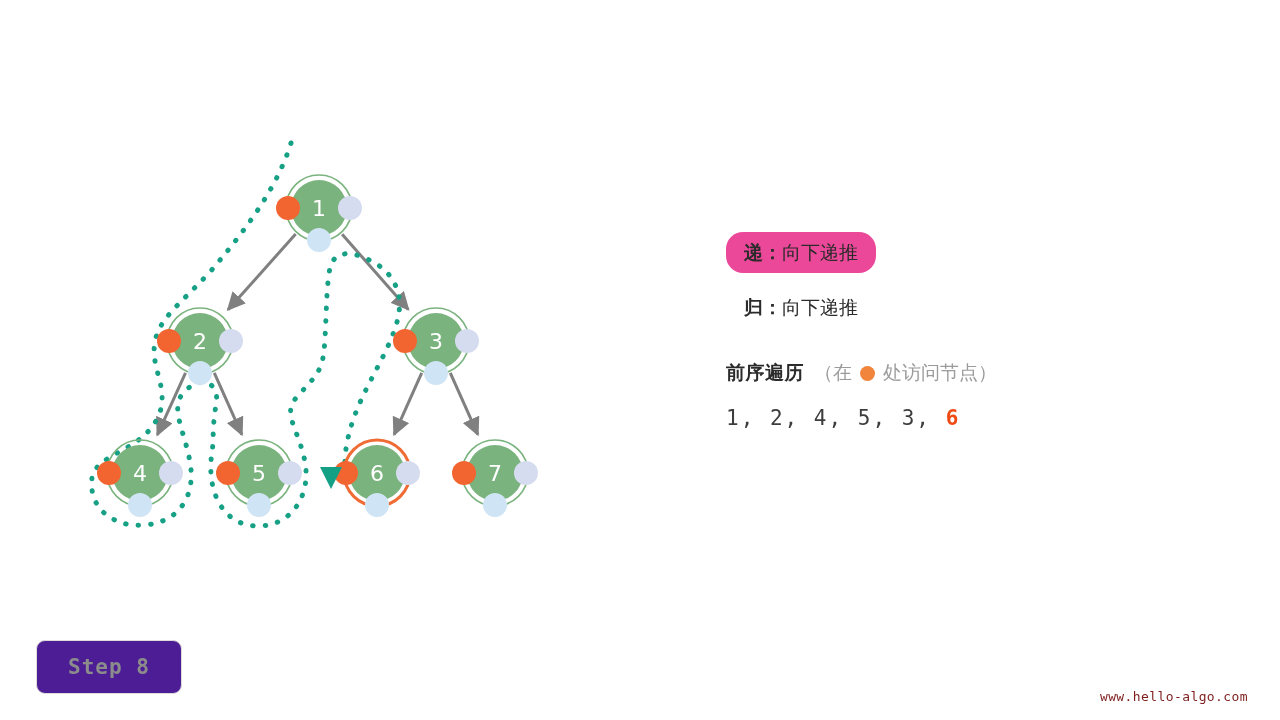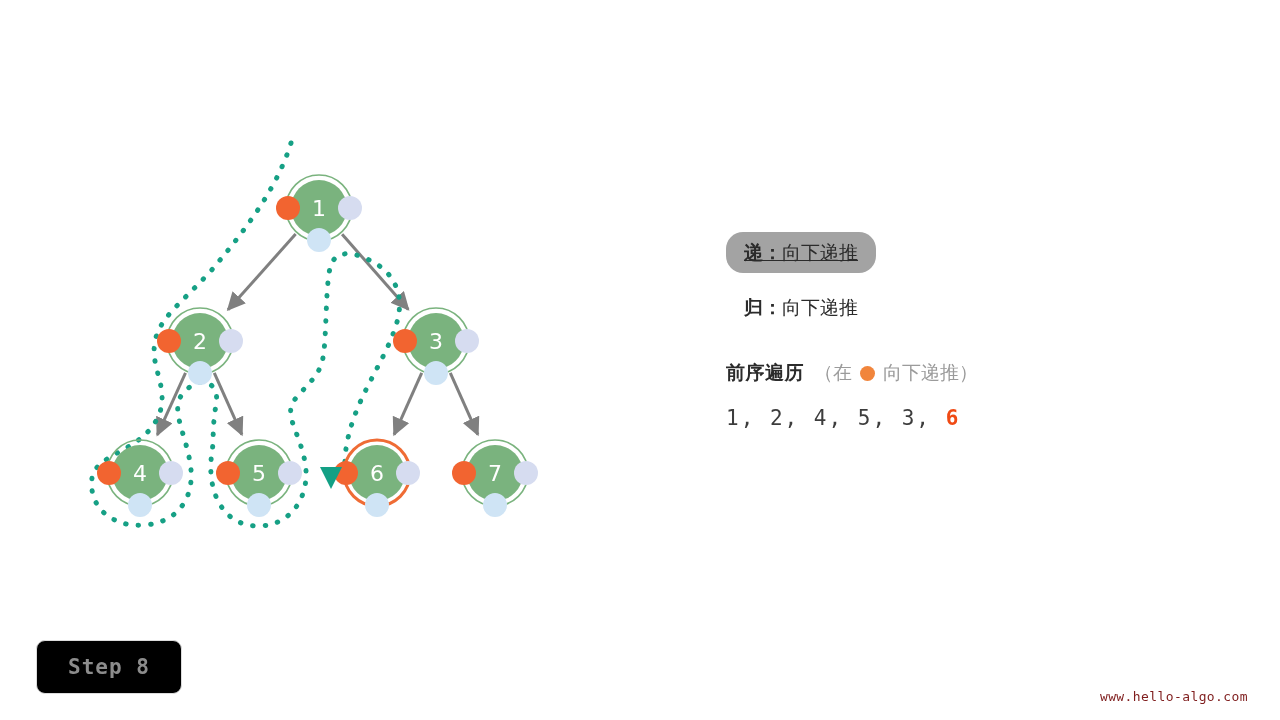--- a/index.html
+++ b/index.html
@@ -34,24 +34,23 @@
   }
   .legend-row {
     font-family: "DejaVu Sans", sans-serif;
     font-size: 19px;
     color: #2b2b2b;
     line-height: 28px;
     margin-bottom: 14px;
     display: inline-block;
   }
   .legend-row.highlight {
-    background: #a3a3a3;
+    background: #ec4899;
     border-radius: 17px;
     padding: 6px 18px 7px 18px;
-    text-decoration: underline;
   }
   .legend-row.plain {
     padding: 6px 18px 7px 18px;
   }
   .legend-key { font-weight: bold; }
   .legend-val { font-weight: normal; }
 
   .order-block {
     position: absolute;
     left: 726px;
@@ -98,21 +97,21 @@
 
   
   .step-badge {
     position: absolute;
     left: 36px;
     top: 640px;
     width: 144px;
     height: 52px;
     border: 1px solid #dcdcdc;
     border-radius: 9px;
-    background: #000000;
+    background: #4c1d95;
     display: flex;
     align-items: center;
     justify-content: center;
     font-family: "DejaVu Sans Mono", monospace;
     font-size: 21px;
     font-weight: bold;
     color: #8c8c8c;
     letter-spacing: 1px;
   }
 
@@ -216,21 +215,21 @@
     <div class="legend-row plain">
       <span class="legend-key">归：</span><span class="legend-val">向下递推</span>
     </div>
   </div>
 
   <div class="order-block">
     <div class="order-title-line">
       <span class="order-title">前序遍历</span>
       <span class="order-note-a">（在</span>
       <span class="inline-dot"></span>
-      <span class="order-note-b">向下递推）</span>
+      <span class="order-note-b">处访问节点）</span>
     </div>
     <div class="order-values">
       <span>1,  2,  4,  5,  3,</span>
       <span class="current">6</span>
     </div>
   </div>
 
   <div class="step-badge">Step 8</div>
 
   <div class="watermark">www.hello-algo.com</div>

